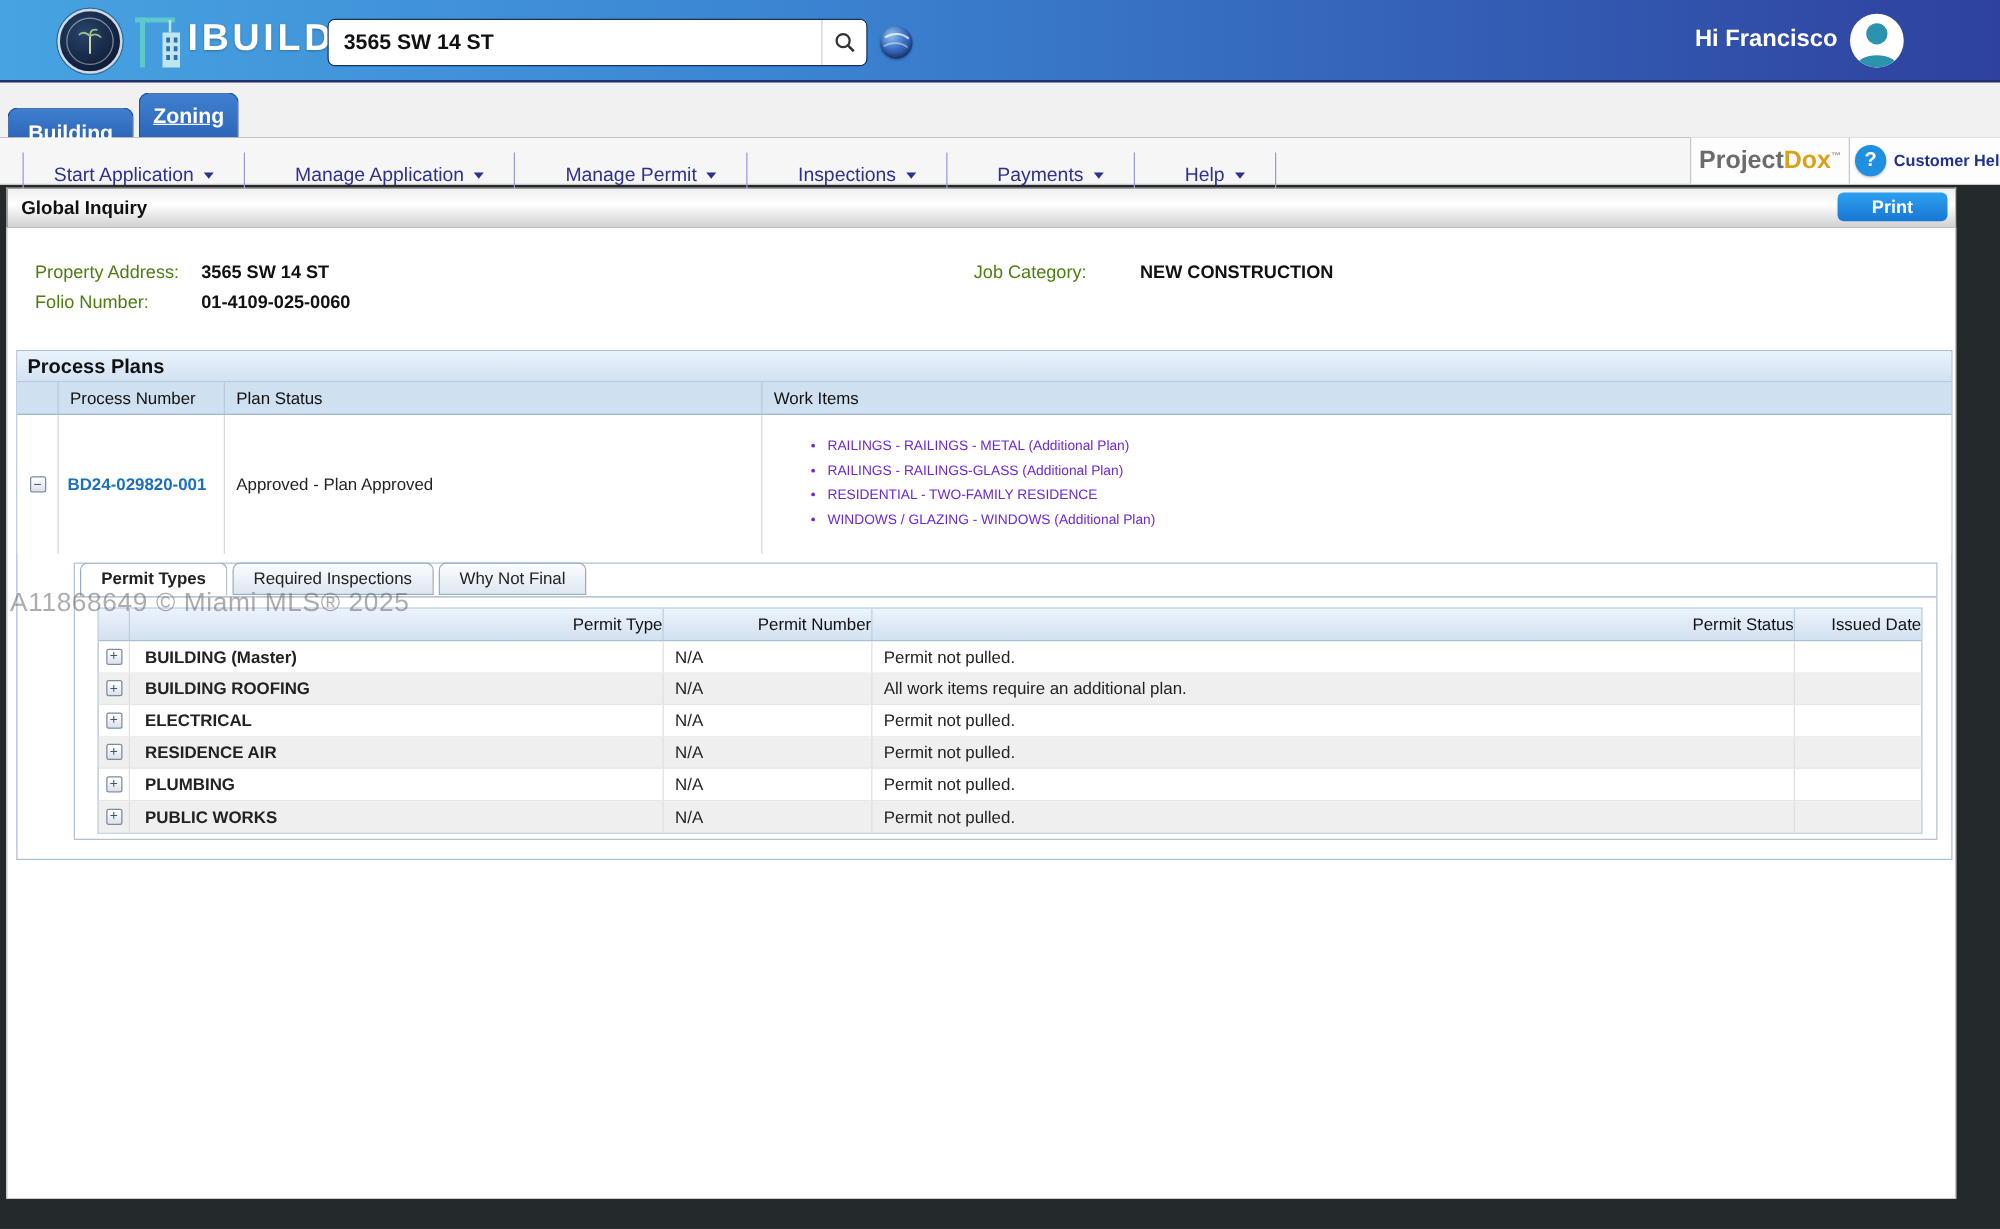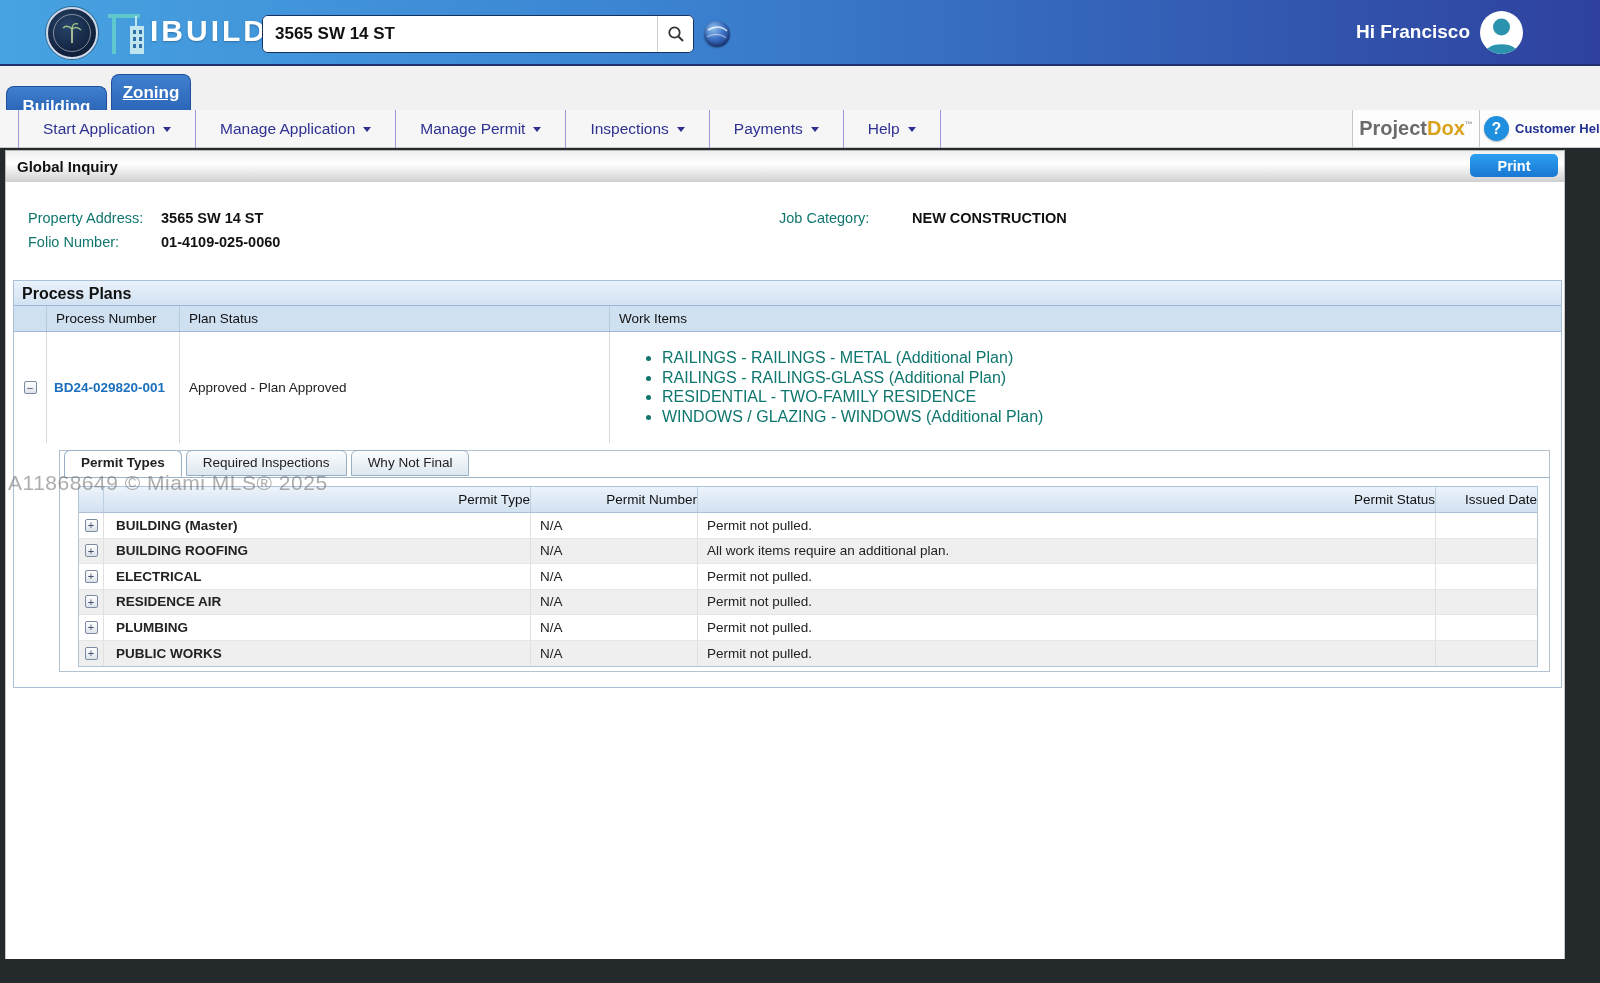--- a/index.html
+++ b/index.html
@@ -63,21 +63,21 @@
     border-radius:8px 8px 0 0; cursor:pointer;
   }
   .main-tab.t0 { left:6px; width:101px; height:24px; line-height:40px; }
   .main-tab.t1 { left:111px; width:80px; height:36px; line-height:36px;text-decoration:underline; }
 
   
   .menubar {
     position:absolute; top:110px; left:0; right:0; height:38px;
     background:#f6f6f6; border-bottom:1px solid #c9c9c9; 
   }
-  .menu-items { position:absolute; left:18px; top:0; height:38px; display:flex; }
+  .menu-items { position:absolute; left:18px; top:12px; height:38px; display:flex;gap:16px; }
   .menu-item {
     padding:0 24px; line-height:37px; font-size:15.5px; color:#2e3192;
     border-right:1px solid #9a9ad6; cursor:pointer; white-space:nowrap;
   }
   .menu-item:first-child { border-left:1px solid #9a9ad6; }
   .caret {
     display:inline-block; width:0; height:0; margin-left:8px; vertical-align:2px;
     border-left:4px solid transparent; border-right:4px solid transparent; border-top:5px solid #2e3192;
   }
   .projectdox {
@@ -108,21 +108,21 @@
     position:absolute; right:6px; top:3px; width:88px; height:23px; border:none; cursor:pointer;
     background:linear-gradient(#2da0f0,#1877d2); border-radius:5px; color:#fff; font-weight:bold;
     font-size:14.5px; font-family:"Liberation Sans",sans-serif;
   }
 
   
   .panel {
     position:absolute; top:182px; left:5px; width:1560px; bottom:24px; background:#fff;
     border-left:1px solid #c6c6c6; border-right:1px solid #c6c6c6;
   }
-  .prop-label { position:absolute; font-size:14.5px; color:#0f766e; }
+  .prop-label { position:absolute; font-size:14.5px; color:#4d7c0f; }
   .prop-value { position:absolute; font-size:14.5px; font-weight:bold; color:#111; }
 
   
   .pp {
     position:absolute; left:7px; top:98px; width:1549px; height:408px;
     border:1px solid #aac0d6;
   }
   .pp-title {
     height:25px; line-height:25px; padding-left:8px; font-size:16px; font-weight:bold; color:#111;
     background:linear-gradient(#eaf2fb,#d2e2f2); border-bottom:1px solid #9db9d4;
@@ -136,21 +136,21 @@
   .pp-row > div:last-child { border-right:none; }
   .expand-btn {
     width:13px; height:13px; font-size:11px; line-height:10px; text-align:center; cursor:pointer;
     border:1px solid #7a8aa0; background:linear-gradient(#ffffff,#dde2ea); color:#44526b;
     border-radius:2px; padding:0; font-family:"Liberation Sans",sans-serif;
   }
   .pp-row .cell-expand { display:flex; align-items:center; justify-content:center; }
   .proc-link { position:absolute; left:7px; top:48px; color:#1b6fbd; font-size:13.5px; font-weight:bold; cursor:pointer; text-decoration:none; }
   .plan-status { position:absolute; left:9px; top:48px; color:#222; font-size:13.5px; }
   .work-items { margin:0; padding:16px 0 0 52px; }
-  .work-items li { font-size:16px; color:#0f766e; line-height:19.5px; }
+  .work-items li { font-size:11px; color:#6d28d9; line-height:19.5px; }
 
   
   .detail { position:absolute; left:45px; top:169px; width:1491px; height:222px; border:1px solid #b3c2d0; background:#fff;text-decoration:underline; }
   .detail-tabs { position:absolute; left:4px; top:-1px; height:27px; display:flex; gap:4px; }
   .d-tab {
     padding:0 16px; line-height:24px; font-size:13.5px; color:#222; cursor:pointer; height:26px;
     border:1px solid #98aec2; border-radius:6px 6px 0 0;
     background:linear-gradient(#fbfcfe,#dde7f0);
   }
   .d-tab.active { background:#fff; border-bottom-color:#fff; font-weight:bold; height:27px; }

